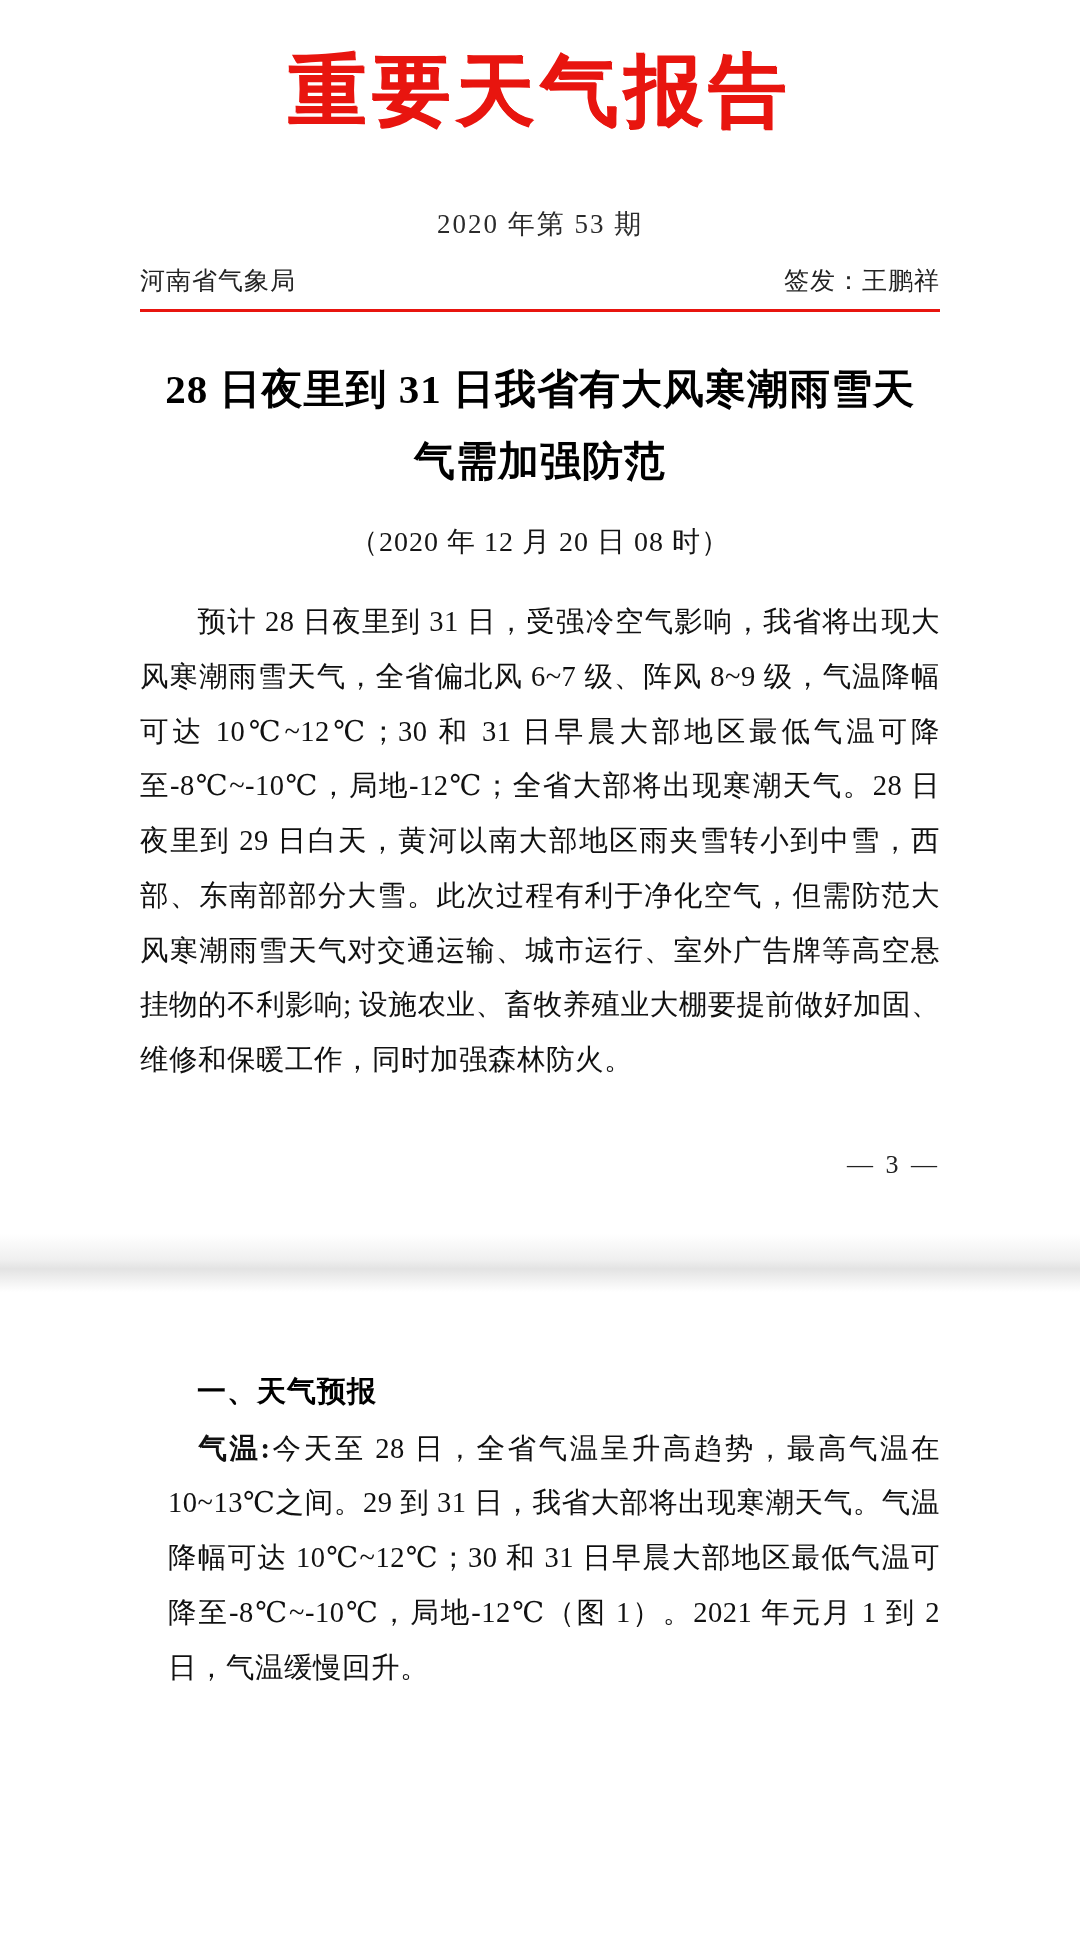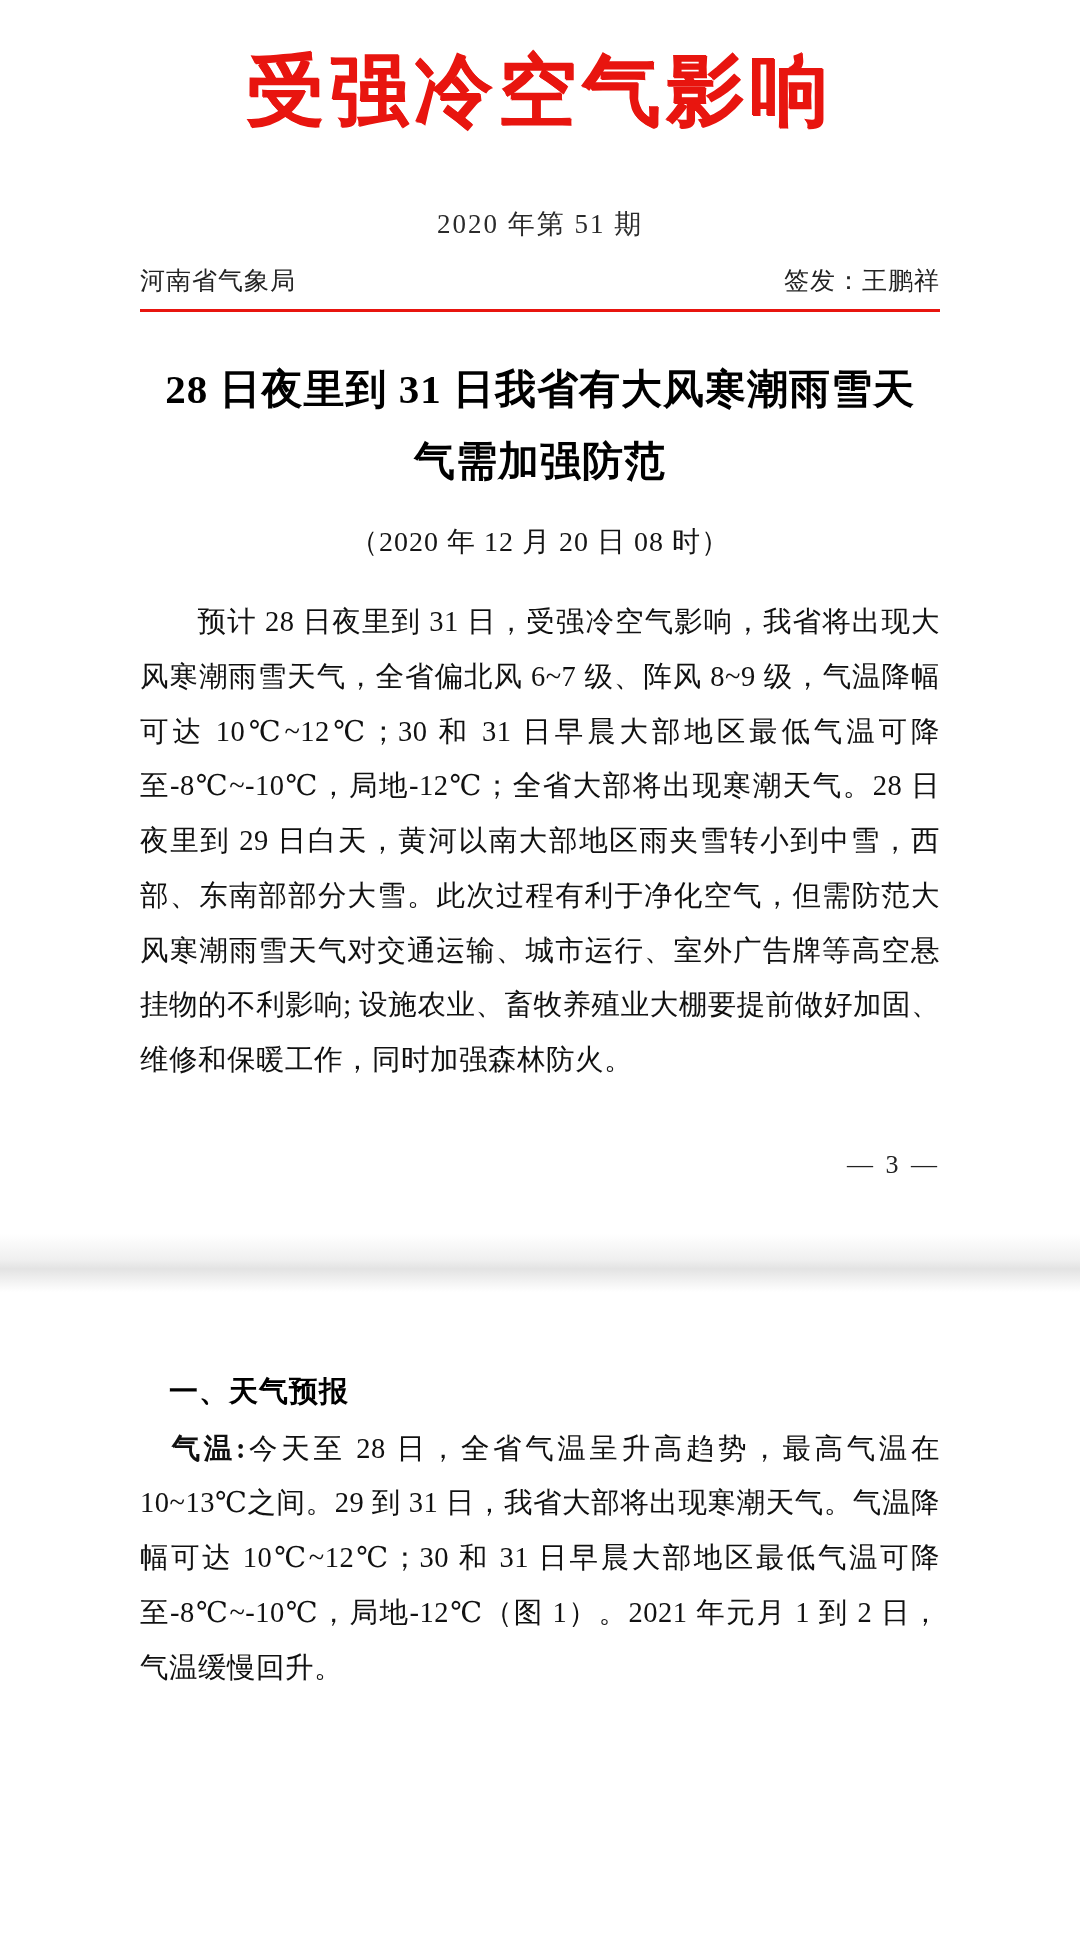--- a/index.html
+++ b/index.html
@@ -102,20 +102,21 @@
   .page-gap {
     height: 58px;
     background: linear-gradient(to bottom, #ffffff 0%, #efefef 45%, #e3e3e3 60%, #ffffff 100%);
     margin-top: 54px;
   }
 
   
   .doc-page-2 {
     padding-top: 80px;
     background: #ffffff;
+    padding-left: 28px;
   }
   .section-heading {
     margin: 0 140px 0 140px;
     font-size: 29px;
     font-weight: bold;
     letter-spacing: 1px;
     color: #000;
   }
   .section-heading .lead {
     display: inline-block;
@@ -139,24 +140,24 @@
   }
 </style>
 </head>
 <body>
 
 <div class="page">
 
   <div class="doc-page-1">
 
     <div class="masthead">
-      <div class="masthead-title">受强冷空气影响</div>
+      <div class="masthead-title">重要天气报告</div>
     </div>
 
-    <div class="issue-line">2020 年第 51 期</div>
+    <div class="issue-line">2020 年第 53 期</div>
 
     <div class="meta-row">
       <span>河南省气象局</span>
       <span>签发：王鹏祥</span>
     </div>
 
     <div class="red-rule"></div>
 
     <div class="doc-title">28 日夜里到 31 日我省有大风寒潮雨雪天气需加强防范</div>
 

